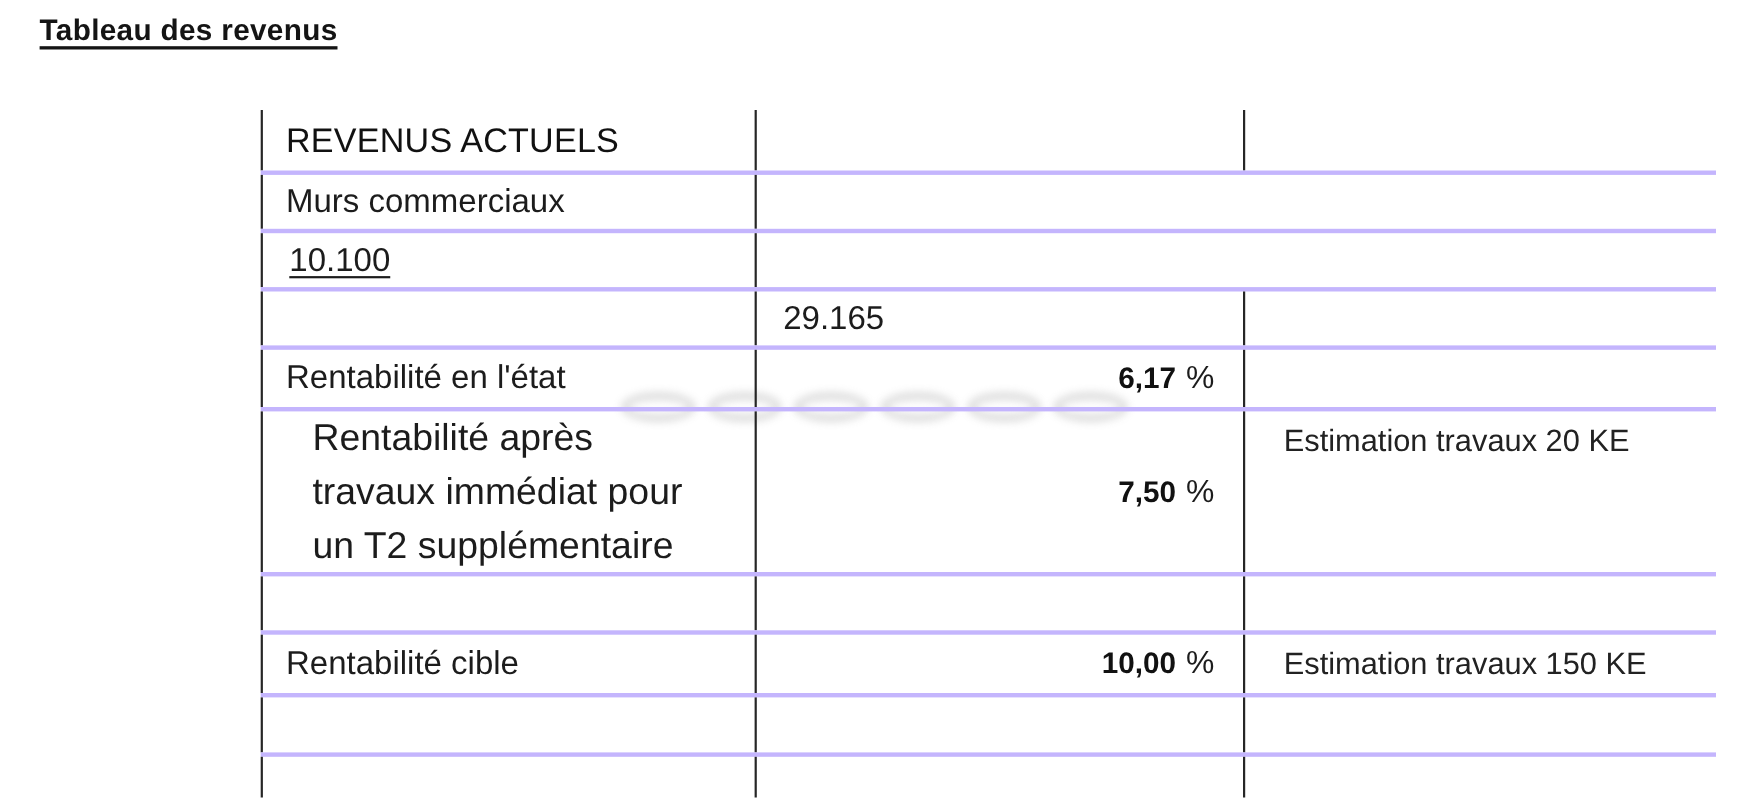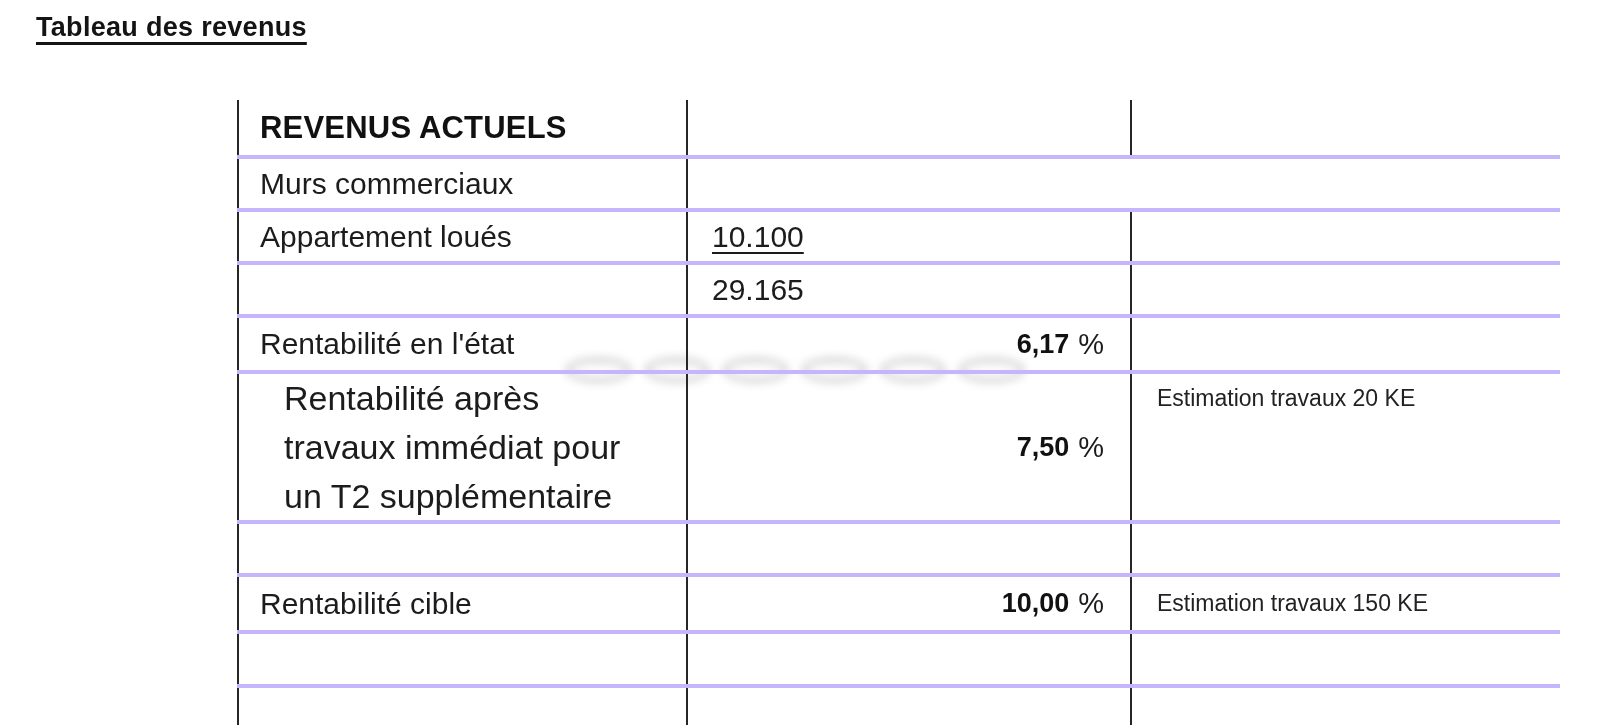--- a/index.html
+++ b/index.html
@@ -62,23 +62,23 @@
   .row.first { border-top: none; }
   .cell {
     border-left: 2px solid #262626;
     display: flex;
     align-items: center;
     overflow: hidden;
   }
   .c1 { padding-left: 21px; font-size: 30px; }
   .c2 { padding-left: 24px; padding-right: 26px; font-size: 30px; }
   .c2.right { justify-content: flex-end; }
-  .c3 { padding-left: 25px; font-size: 23px; color: #222222; }
+  .c3 { padding-left: 35px; font-size: 28px; color: #222222; }
 
-  .header-label { font-weight: 700; font-size: 31px; letter-spacing: 0.2px; color: #111111; }
+  .header-label { font-weight: 400; font-size: 31px; letter-spacing: 0.2px; color: #111111; }
   .bold-num { font-weight: 700; font-size: 27px; color: #111111; }
   .unit { font-weight: 400; font-size: 29px; margin-left: 9px; color: #1c1c1c; }
   .underlined-val {
     text-decoration: underline;
     text-decoration-thickness: 2px;
     text-underline-offset: 5px;
   }
   .multi-line {
     white-space: pre-line;
     font-size: 34px;
@@ -112,23 +112,20 @@
   </div>
 
   <div class="row">
     <div class="cell c1">
       <span>Murs commerciaux</span>
     </div>
     <div class="cell c3"></div>
   </div>
 
   <div class="row">
-    <div class="cell c1">
-      <span>Appartement loués</span>
-    </div>
     <div class="cell c2">
       <span class="underlined-val">10.100</span>
     </div>
     <div class="cell c3"></div>
   </div>
 
   <div class="row">
     <div class="cell c1"></div>
     <div class="cell c2">
       <span>29.165</span>

